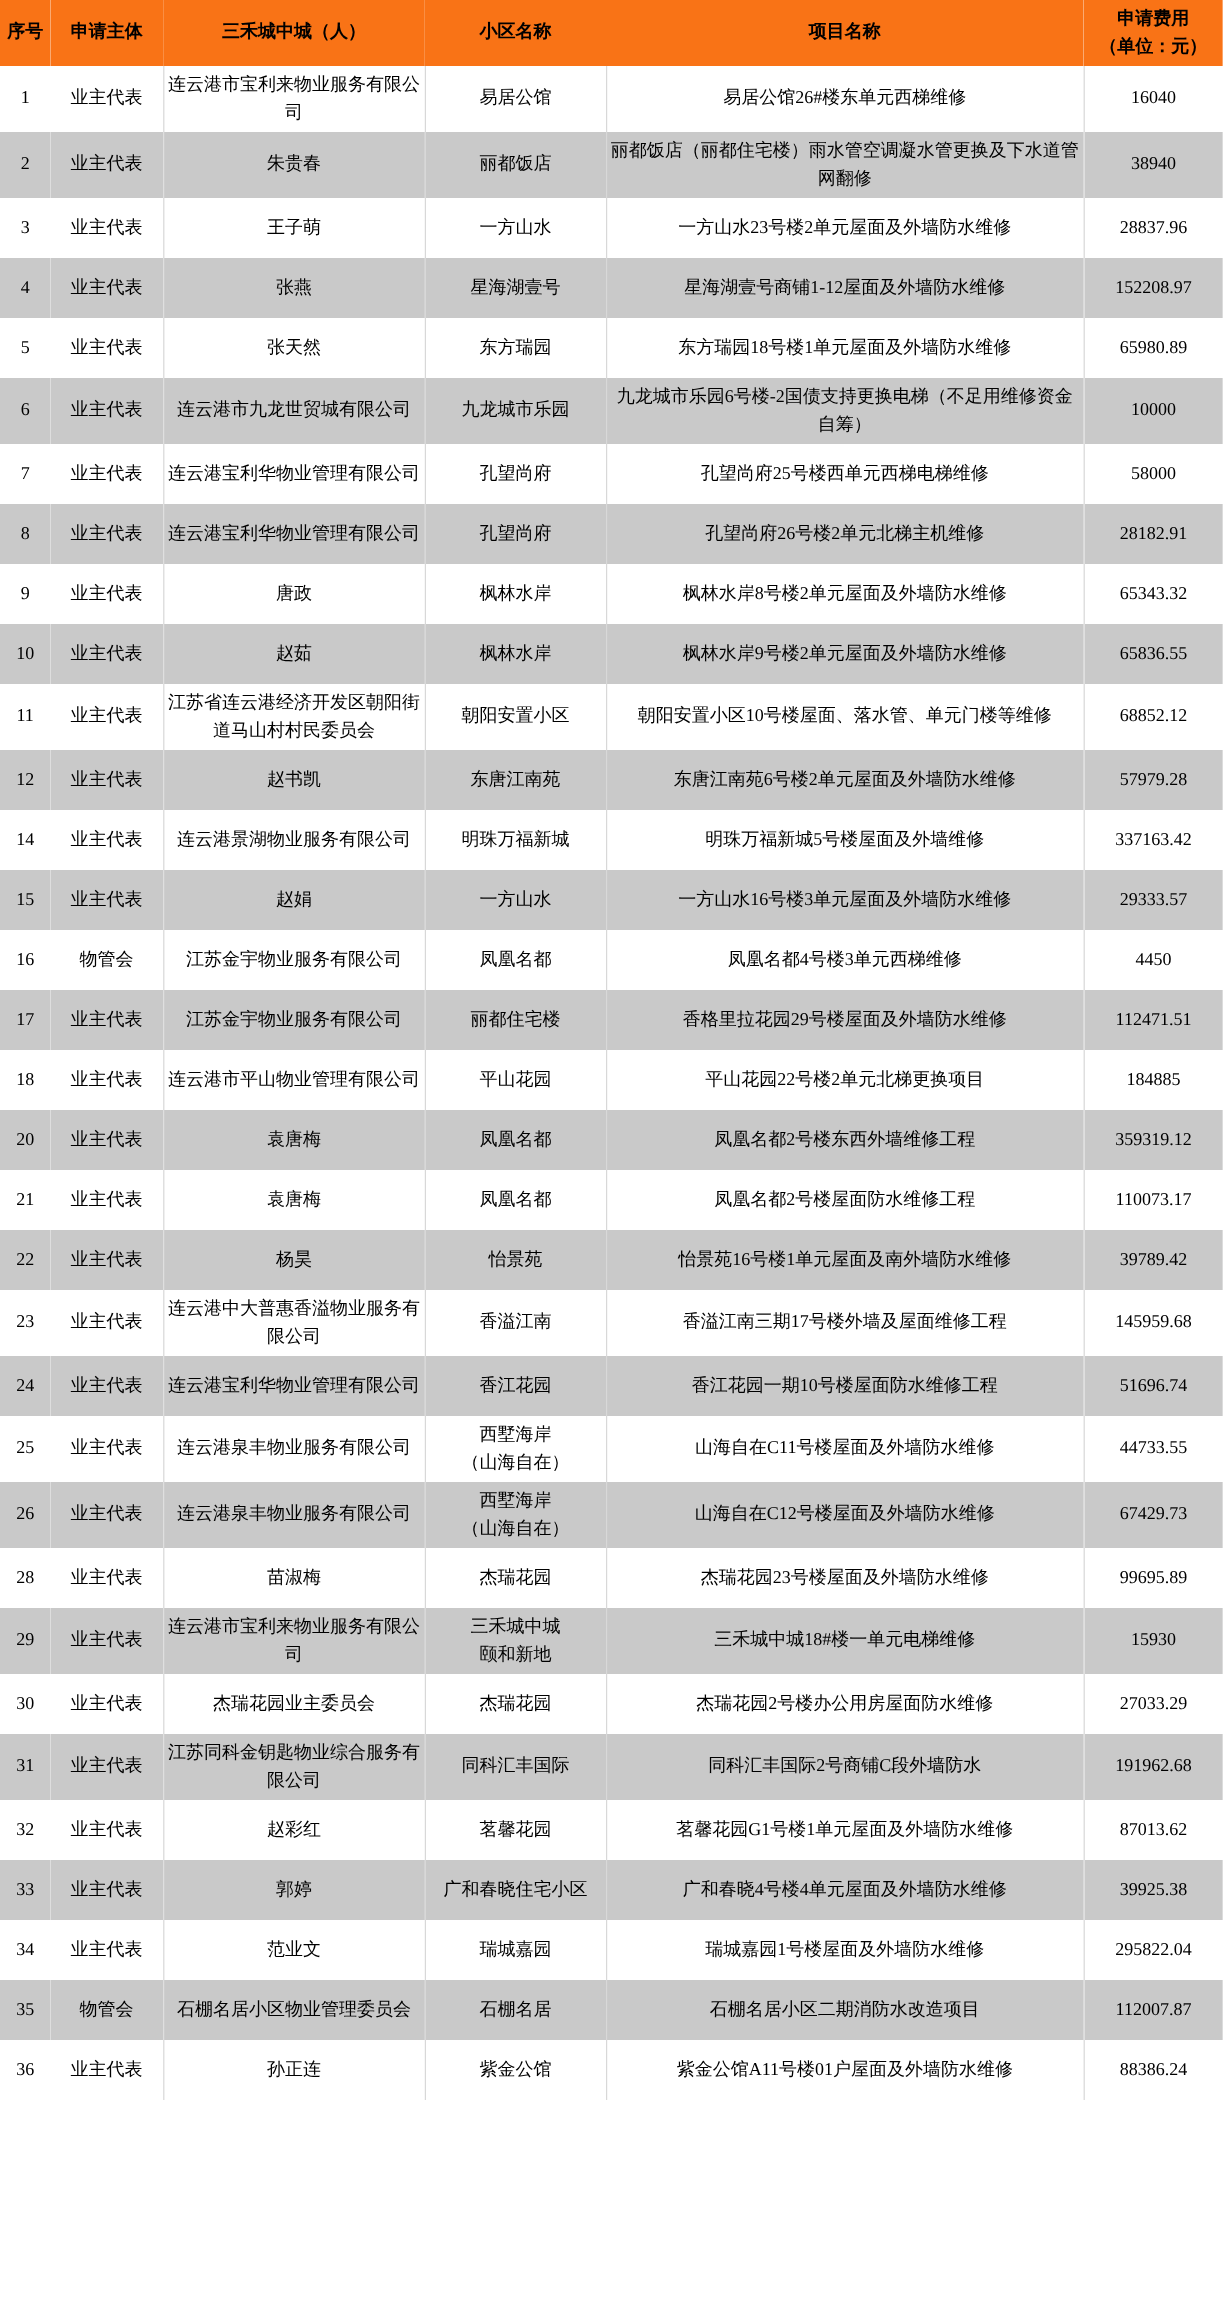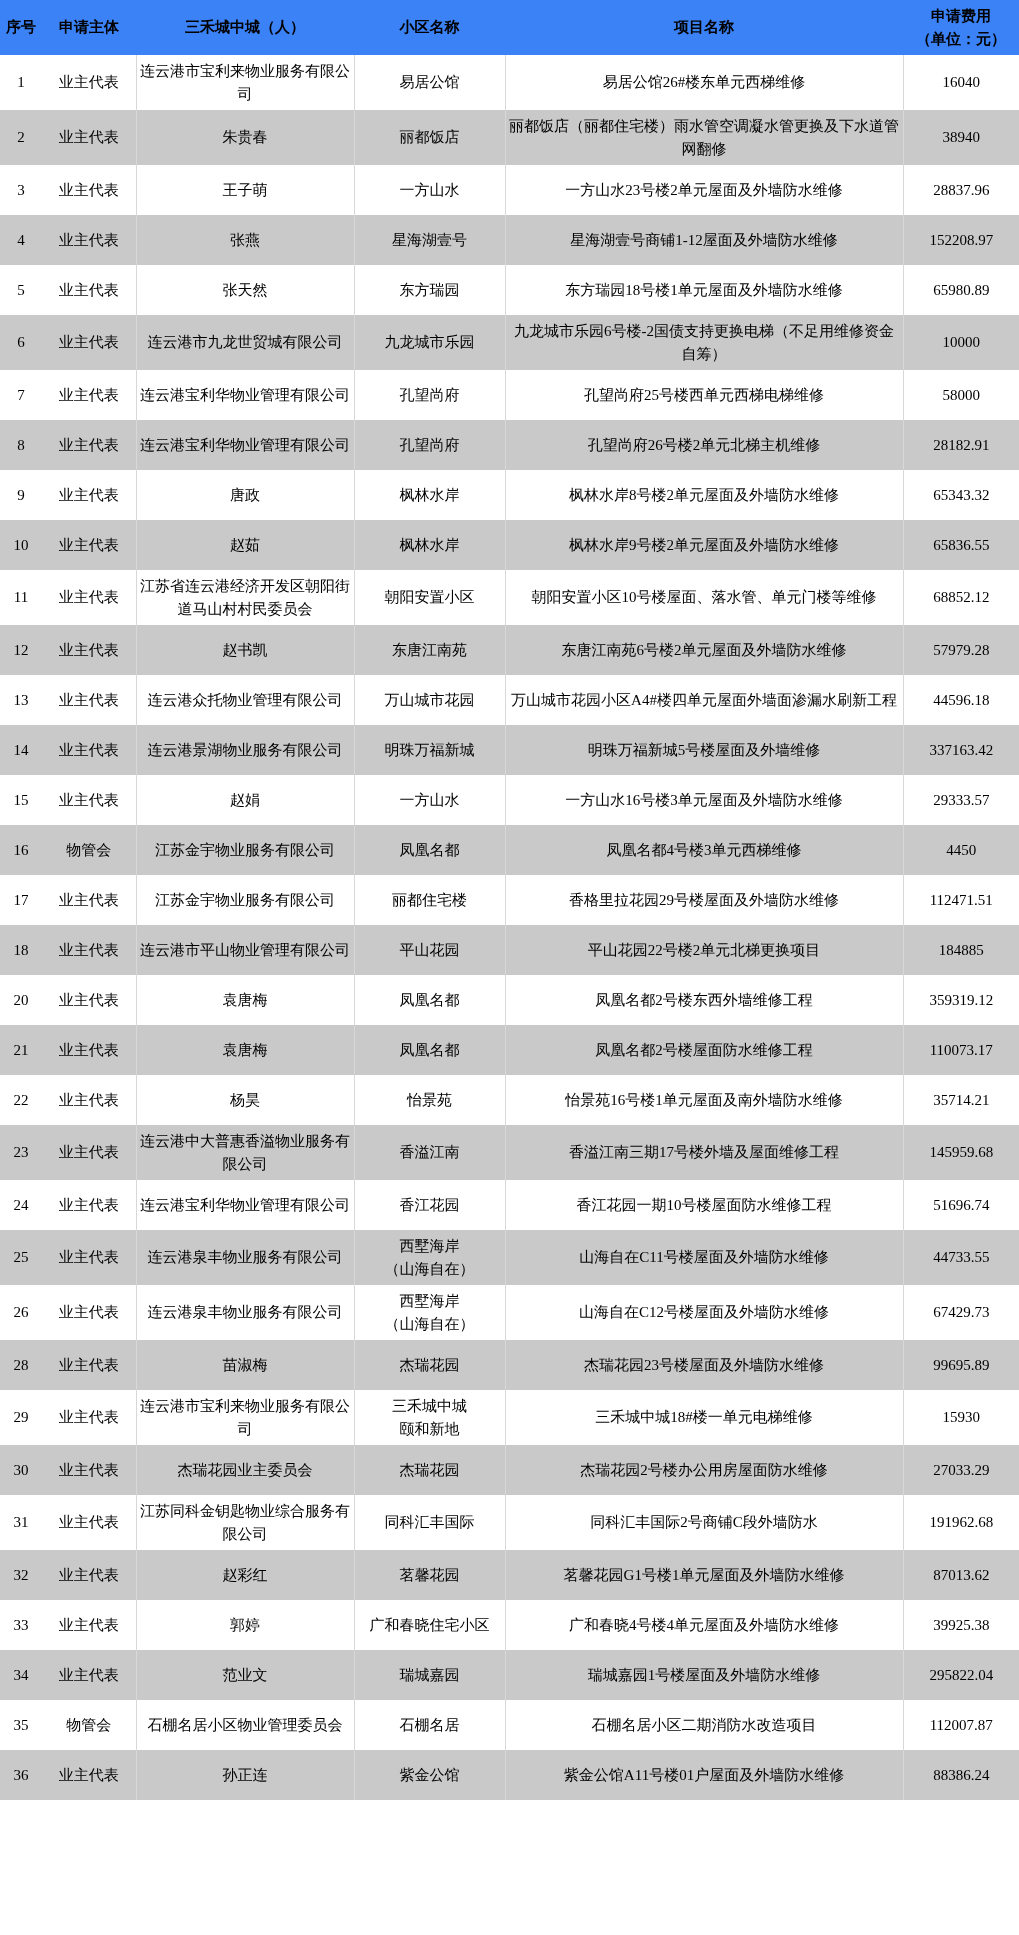--- a/index.html
+++ b/index.html
@@ -16,21 +16,21 @@
   th,td{
     text-align:center;
     vertical-align:middle;
     white-space:pre-line;
     padding:5px 3px;
     font-size:15px;
     line-height:1.5;
     overflow:hidden;
     word-break:break-word;
   }
-  thead tr{background:#3b82f6;}
+  thead tr{background:#f97316;}
   th{font-weight:bold;height:42px;}
   td{height:40px;}
   tbody tr:nth-child(even){background:#c9c9c9;}
   
   td:nth-child(3),td:nth-child(4),td:nth-child(5),td:nth-child(6){
     border-left:1px solid #d8d8d8;
   }
 </style>
 </head>
 <body>
@@ -146,28 +146,20 @@
       </tr>
       <tr data-name="table-row">
         <td data-name="cell-index">12</td>
         <td data-name="cell-applicant">业主代表</td>
         <td data-name="cell-agent">赵书凯</td>
         <td data-name="cell-community">东唐江南苑</td>
         <td data-name="cell-project">东唐江南苑6号楼2单元屋面及外墙防水维修</td>
         <td data-name="cell-fee">57979.28</td>
       </tr>
       <tr data-name="table-row">
-        <td data-name="cell-index">13</td>
-        <td data-name="cell-applicant">业主代表</td>
-        <td data-name="cell-agent">连云港众托物业管理有限公司</td>
-        <td data-name="cell-community">万山城市花园</td>
-        <td data-name="cell-project">万山城市花园小区A4#楼四单元屋面外墙面渗漏水刷新工程</td>
-        <td data-name="cell-fee">44596.18</td>
-      </tr>
-      <tr data-name="table-row">
         <td data-name="cell-index">14</td>
         <td data-name="cell-applicant">业主代表</td>
         <td data-name="cell-agent">连云港景湖物业服务有限公司</td>
         <td data-name="cell-community">明珠万福新城</td>
         <td data-name="cell-project">明珠万福新城5号楼屋面及外墙维修</td>
         <td data-name="cell-fee">337163.42</td>
       </tr>
       <tr data-name="table-row">
         <td data-name="cell-index">15</td>
         <td data-name="cell-applicant">业主代表</td>
@@ -215,21 +207,21 @@
         <td data-name="cell-community">凤凰名都</td>
         <td data-name="cell-project">凤凰名都2号楼屋面防水维修工程</td>
         <td data-name="cell-fee">110073.17</td>
       </tr>
       <tr data-name="table-row">
         <td data-name="cell-index">22</td>
         <td data-name="cell-applicant">业主代表</td>
         <td data-name="cell-agent">杨昊</td>
         <td data-name="cell-community">怡景苑</td>
         <td data-name="cell-project">怡景苑16号楼1单元屋面及南外墙防水维修</td>
-        <td data-name="cell-fee">35714.21</td>
+        <td data-name="cell-fee">39789.42</td>
       </tr>
       <tr data-name="table-row">
         <td data-name="cell-index">23</td>
         <td data-name="cell-applicant">业主代表</td>
         <td data-name="cell-agent">连云港中大普惠香溢物业服务有限公司</td>
         <td data-name="cell-community">香溢江南</td>
         <td data-name="cell-project">香溢江南三期17号楼外墙及屋面维修工程</td>
         <td data-name="cell-fee">145959.68</td>
       </tr>
       <tr data-name="table-row">

